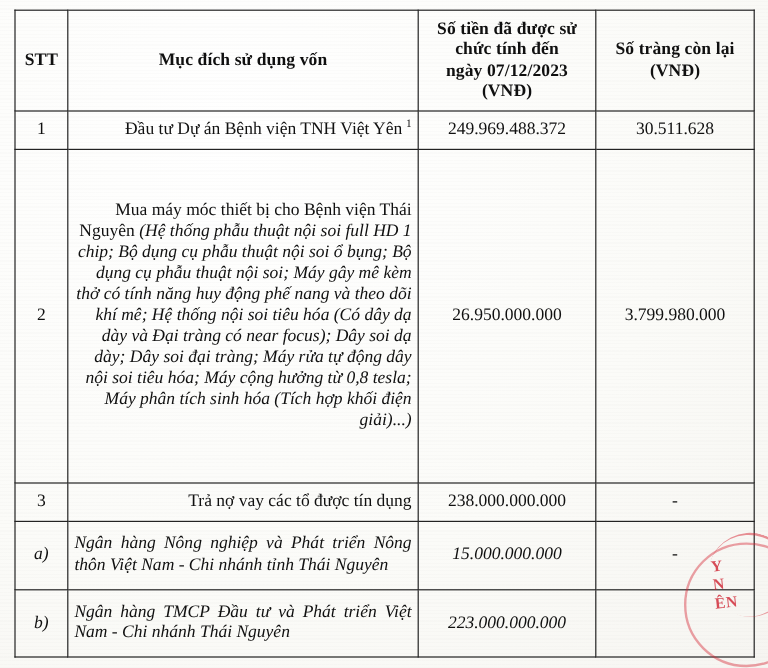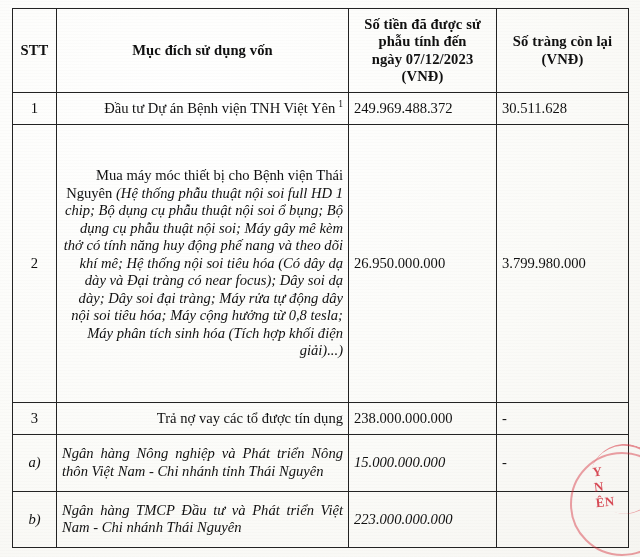--- a/index.html
+++ b/index.html
@@ -77,21 +77,21 @@
     text-align: right;
     vertical-align: top;
     padding-top: 3px;
     font-size: 14.4px;
     line-height: 1.235;
   }
   td.desc.mid { vertical-align: middle; padding-top: 2px; }
   td.desc.ital { font-style: italic; text-align: justify; text-justify: inter-word; }
 
   td.num {
-    text-align: left;
+    text-align: center;
     vertical-align: middle;
     font-size: 14.8px;
     padding-right: 6px;
     white-space: nowrap;
   }
   td.num.ital { font-style: italic; }
   td.num.dash { padding-right: 3px; }
 
   .ital-run { font-style: italic; }
   sup.ref {
@@ -163,21 +163,21 @@
       <col class="c-desc">
       <col class="c-used">
       <col class="c-left">
   </colgroup>
   <thead>
     <tr>
       <th class="h-stt">STT</th>
       <th class="h-desc">Mục đích sử dụng vốn</th>
       <th class="h-used">
         <span>Số tiền đã được sử</span><br>
-        <span>phẫu tính đến</span><br>
+        <span>chức tính đến</span><br>
         <span>ngày 07/12/2023</span><br>
         <span>(VNĐ)</span>
       </th>
       <th class="h-left">
         <span>Số tràng còn lại</span><br>
         <span>(VNĐ)</span>
       </th>
     </tr>
   </thead>
   <tbody>

